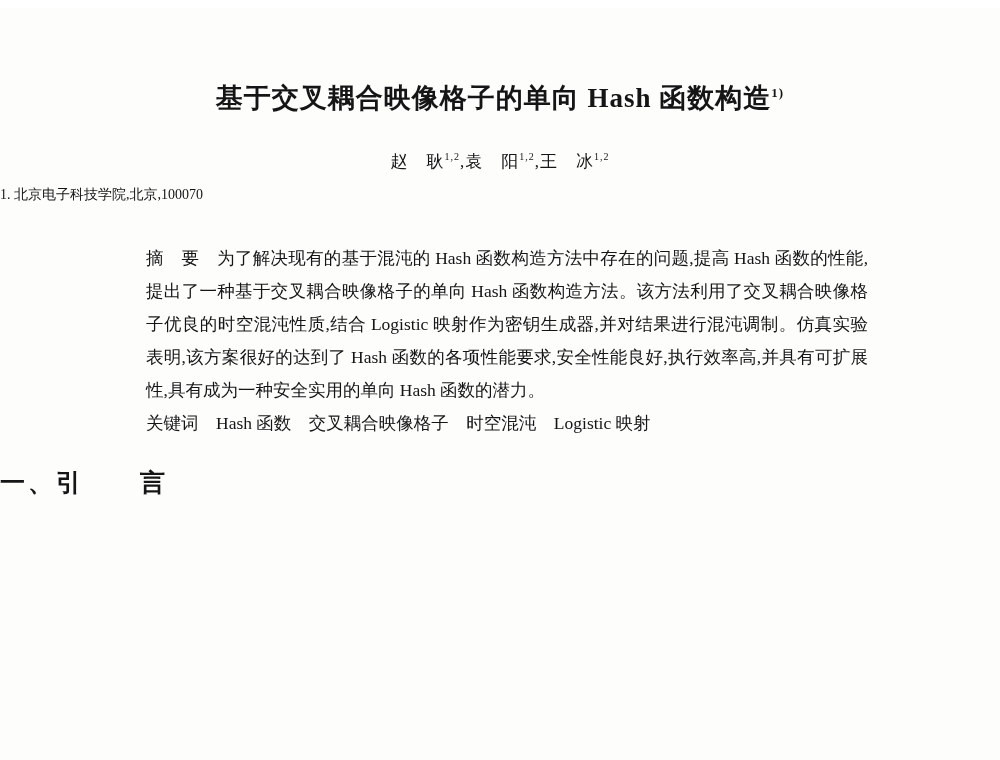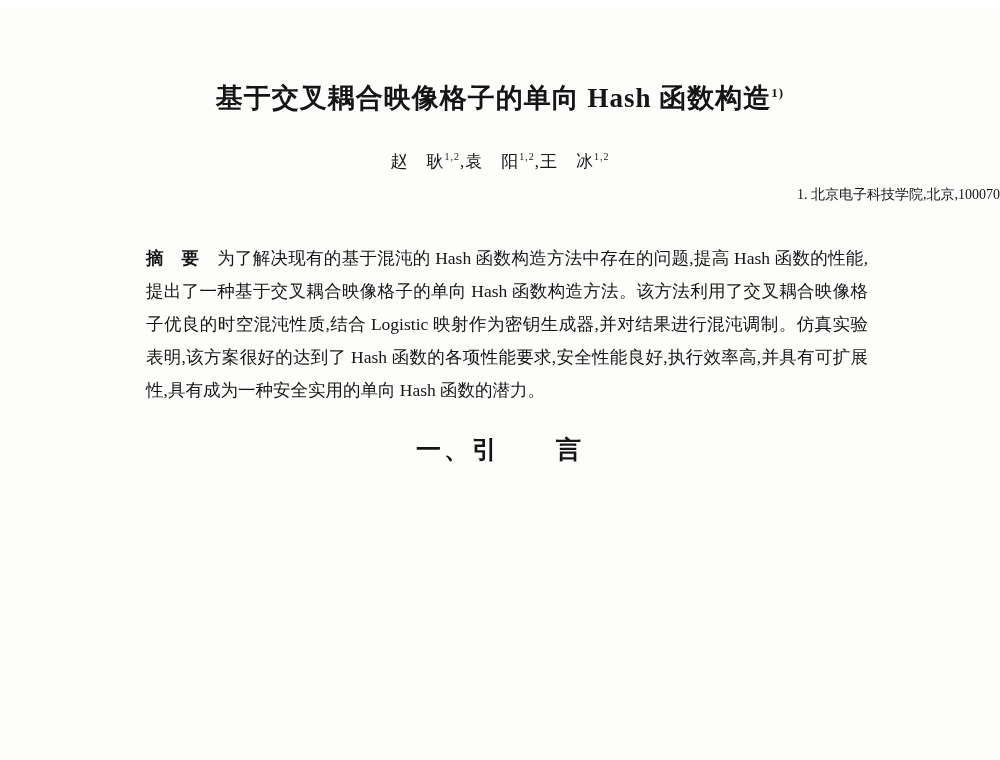--- a/index.html
+++ b/index.html
@@ -35,43 +35,43 @@
     text-align: center;
     font-size: 17px;
     letter-spacing: 1px;
   }
   .authors sup {
     font-size: 10px;
     font-family: Liberation Serif, serif;
   }
   .affiliations {
     margin-top: 8px;
-    text-align: right;
+    text-align: left;
     font-size: 14px;
     line-height: 27px;
   }
   .abstract {
     margin: 34px 132px 0 146px;
     font-size: 17.5px;
     line-height: 33px;
     text-align: justify;
     text-justify: inter-ideograph;
   }
   .abstract .label,
   .keywords .label {
-    font-weight: bold;
+    font-weight: normal;
   }
   .keywords {
     margin: 0 132px 0 146px;
     font-size: 17.5px;
     line-height: 33px;
   }
   .section-heading {
     margin: 26px 0 0 0;
-    text-align: center;
+    text-align: left;
     font-size: 25px;
     font-weight: bold;
     letter-spacing: 3px;
   }
   .body-text {
     margin: 28px 118px 0 118px;
     font-size: 18.5px;
     line-height: 33px;
     text-align: justify;
     text-justify: inter-ideograph;
@@ -89,17 +89,18 @@
   <h1 class="title"><span>基于交叉耦合映像格子的单向 Hash 函数构造</span><sup>1)</sup></h1>
 
   <div class="authors"><span><span>赵　耿</span><sup>1,2</sup></span><span>,</span><span><span>袁　阳</span><sup>1,2</sup></span><span>,</span><span><span>王　冰</span><sup>1,2</sup></span></div>
 
   <div class="affiliations">
     <div>1. 北京电子科技学院,北京,100070</div>
   </div>
 
   <p class="abstract"><span class="label">摘　要</span>　<span>为了解决现有的基于混沌的 Hash 函数构造方法中存在的问题,提高 Hash 函数的性能,提出了一种基于交叉耦合映像格子的单向 Hash 函数构造方法。该方法利用了交叉耦合映像格子优良的时空混沌性质,结合 Logistic 映射作为密钥生成器,并对结果进行混沌调制。仿真实验表明,该方案很好的达到了 Hash 函数的各项性能要求,安全性能良好,执行效率高,并具有可扩展性,具有成为一种安全实用的单向 Hash 函数的潜力。</span></p>
 
+  <p class="keywords"><span class="label">关键词</span>　<span>Hash 函数　交叉耦合映像格子　时空混沌　Logistic 映射</span></p>
 
   <h2 class="section-heading">一、引　　言</h2>
 
 
 </div>
 
 </body></html>

